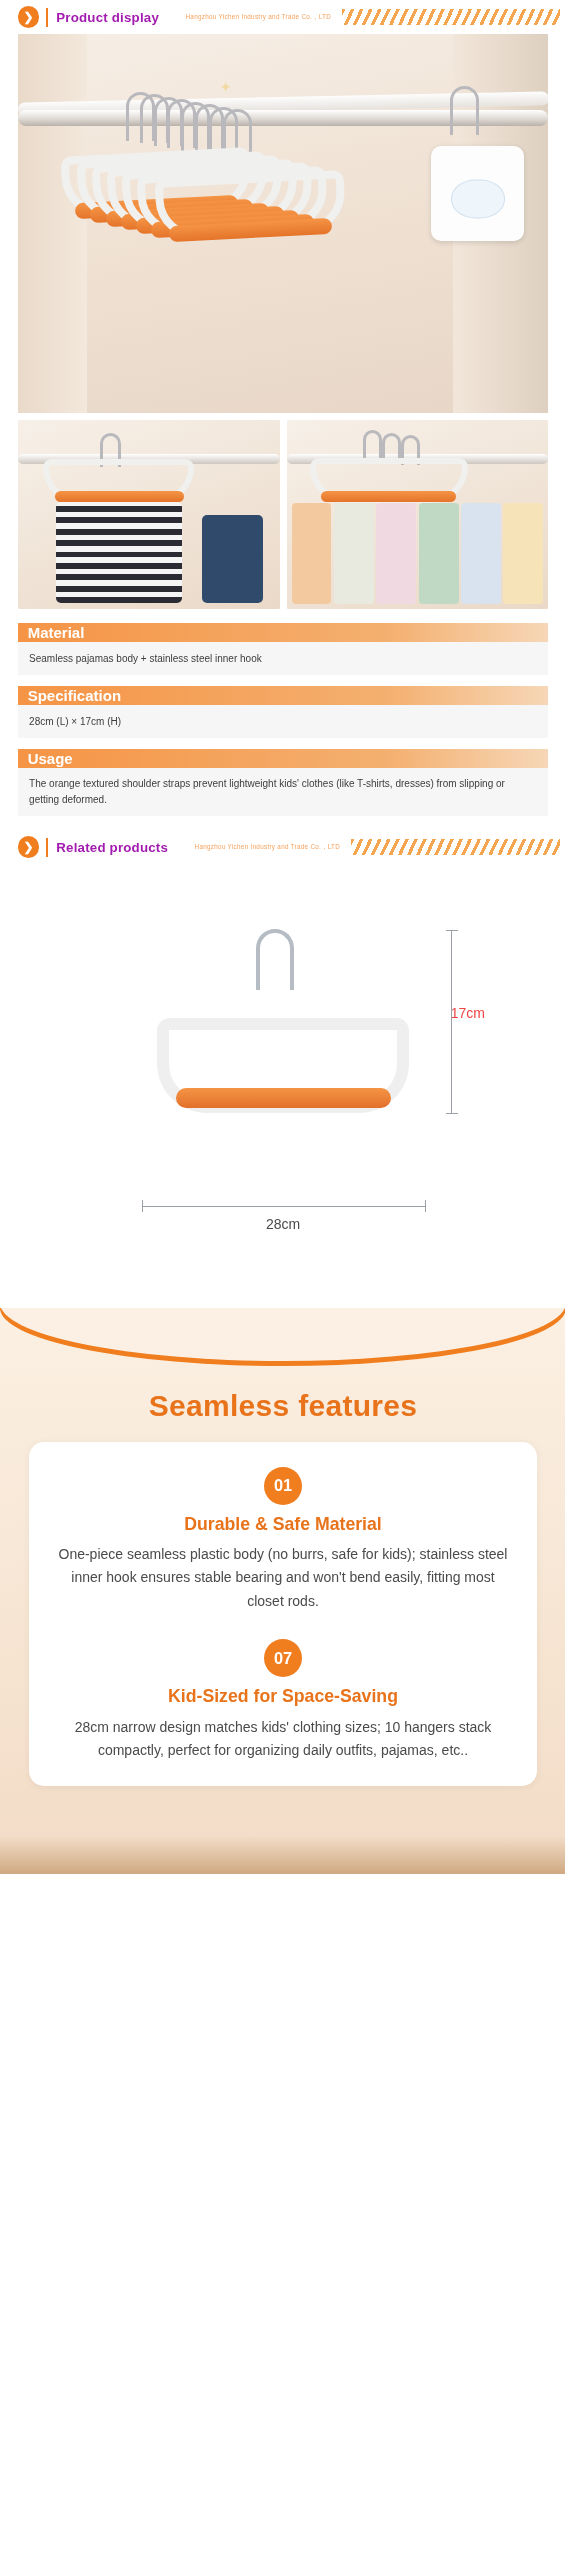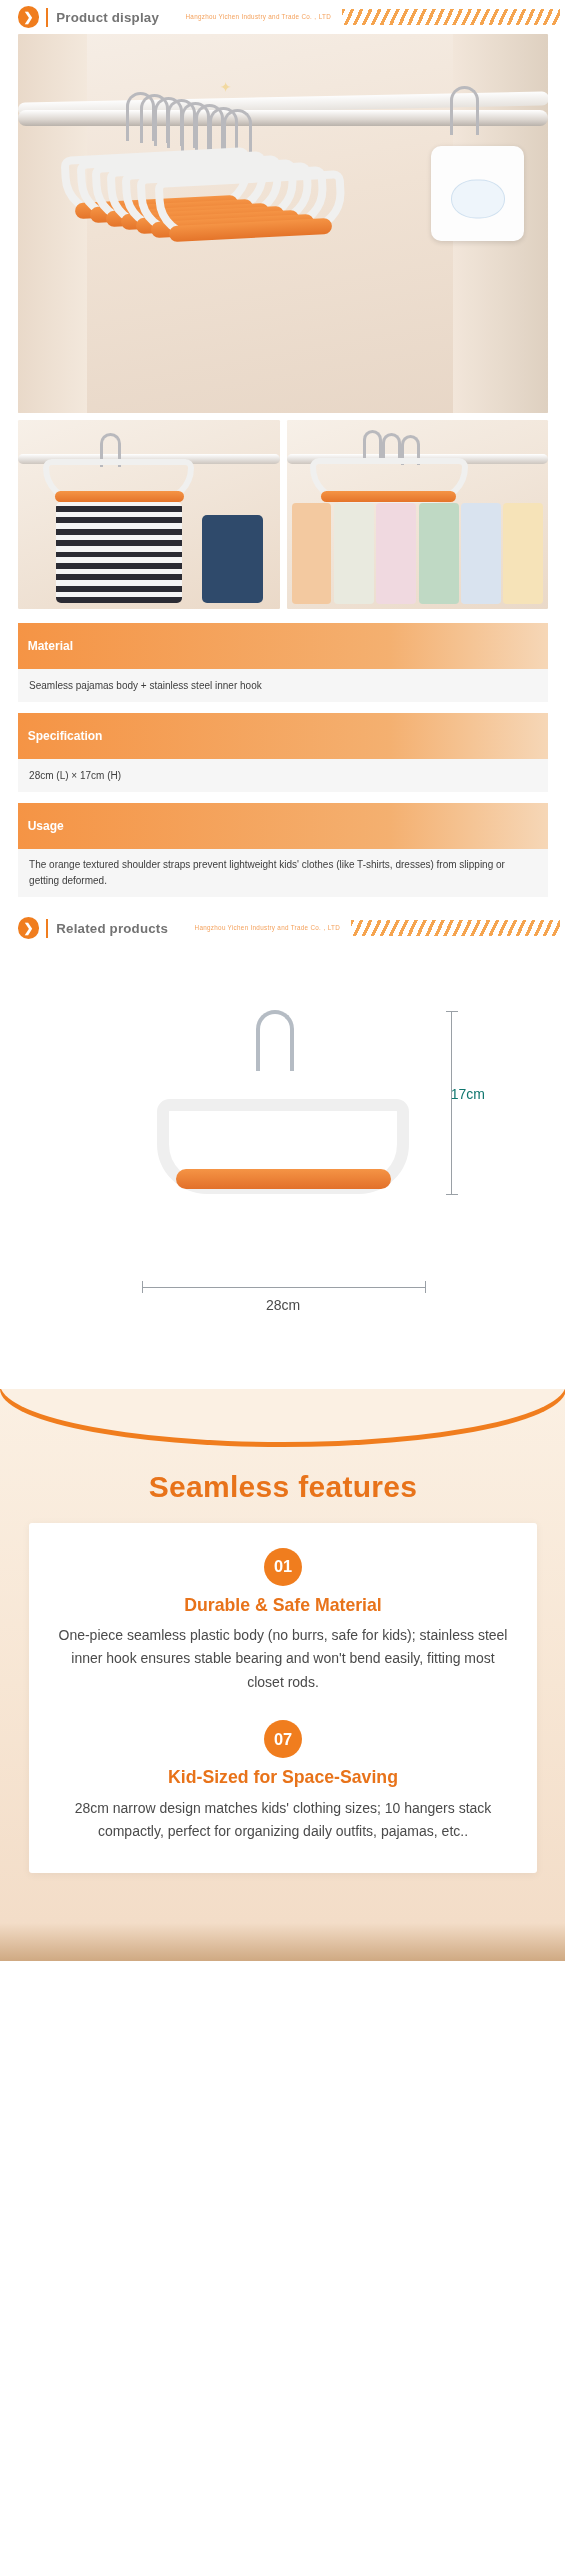--- a/index.html
+++ b/index.html
@@ -38,21 +38,21 @@
   }
   .banner .bar {
     width: 1.9px; height: 19px;
     background: #f07d1e;
     margin: 0 8.2px 0 7px;
     flex: 0 0 auto;
   }
   .banner .btitle {
     font-size: 13.3px;
     font-weight: bold;
-    color: #737373;
+    color: #a21caf;
     letter-spacing: 0.2px;
     flex: 0 0 auto;
   }
   .banner .bsub {
     font-size: 6.3px;
     color: #f4a15c;
     margin-left: 26.5px;
     letter-spacing: 0.3px;
     flex: 0 0 auto;
     white-space: nowrap;
@@ -180,23 +180,23 @@
     display: flex;
     gap: 2.5px;
   }
   .sub-img .clothes-row > div { flex: 1; border-radius: 3.8px; }
 
   
   .specs { padding: 14px 17.7px 0; }
   .spec-head {
     background: linear-gradient(90deg,#f59445,#f4b070 70%,#f6d7b7);
     color: #fff;
-    font-size: 12px;
-    font-weight: bold;
-    padding: 16px 10px;
+    font-size: 15px;
+    font-weight: bold;
+    padding: 1px 10px;
     margin-top: 10.7px;
   }
   .spec-head:first-child { margin-top: 0; }
   .spec-body {
     background: #f6f6f6;
     color: #3d3d3d;
     font-size: 10px;
     line-height: 1.55;
     padding: 8.8px 11.4px;
   }
@@ -241,21 +241,21 @@
     width: 0.6px; height: 183px; background: #9aa0a6;
   }
   .dim-v:before, .dim-v:after {
     content: ""; position: absolute; left: -5.7px;
     width: 12px; height: 0.6px; background: #9aa0a6;
   }
   .dim-v:before { top: 0; }
   .dim-v:after { bottom: 0; }
   .dim-v-label {
     position: absolute; right: 0px; top: 82px;
-    font-size: 14px; color: #0f766e;
+    font-size: 14px; color: #ef4444;
   }
   .dim-h {
     position: absolute; left: 61px; bottom: 44px;
     width: 284px; height: 0.6px; background: #9aa0a6;
   }
   .dim-h:before, .dim-h:after {
     content: ""; position: absolute; top: -5.7px;
     width: 0.6px; height: 12px; background: #9aa0a6;
   }
   .dim-h:before { left: 0; }
@@ -292,22 +292,22 @@
     text-align: center;
     font-size: 30px;
     font-weight: bold;
     color: #e8731a;
     margin: 23px 0 19px;
     letter-spacing: 0.3px;
   }
   .feat-card {
     margin: 12px 29px;
     background: #ffffff;
-    border-radius: 3px;
-    padding: 25px 25px 30px;
+    border-radius: 15px;
+    padding: 25px 25px 24px;
     box-shadow: 0 1.9px 8.8px rgba(0,0,0,.05);
   }
   .badge {
     width: 38px; height: 38px;
     margin: 0 auto 8.8px;
     border-radius: 50%;
     background: #f07d1e;
     color: #fff;
     font-size: 16.4px;
     font-weight: bold;

